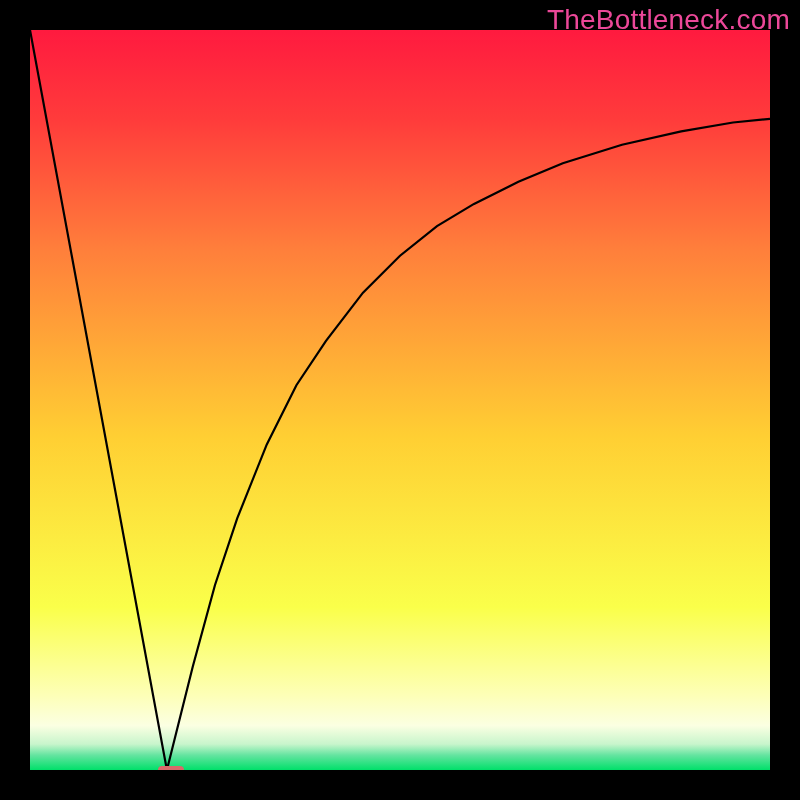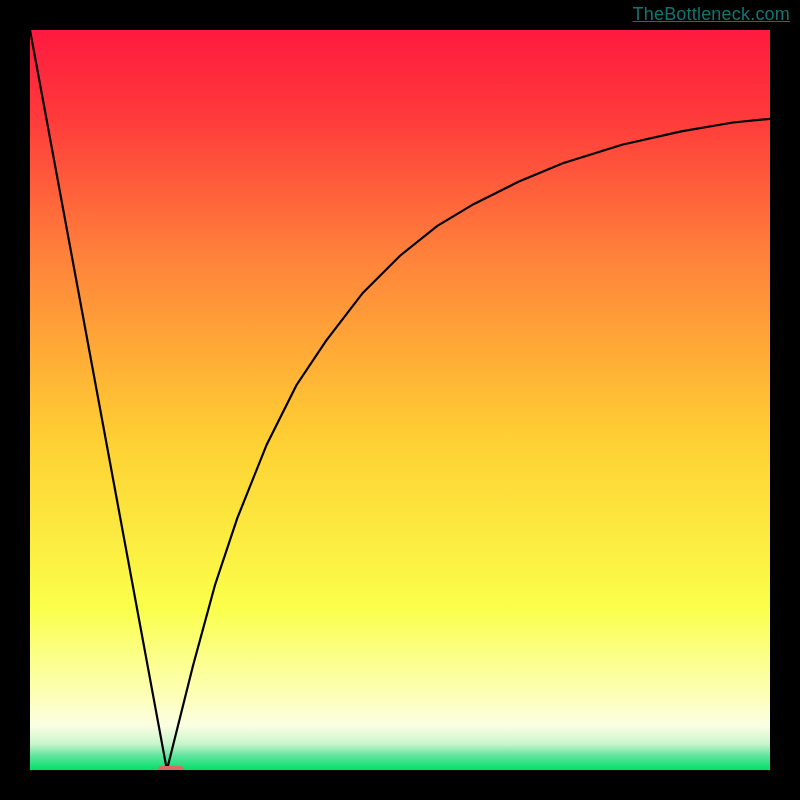--- a/index.html
+++ b/index.html
@@ -41,25 +41,24 @@
   }
   .marker {
     position: absolute;
     background: #d96a6a;
     border-radius: 999px;
   }
   .watermark {
     position: absolute;
     top: 4px;
     right: 10px;
-    color: #0f766e;
-    font-size: 18px;
+    color: #ec4899;
+    font-size: 28px;
     font-weight: 500;
     letter-spacing: 0.2px;
-    text-decoration: underline;
   }
 </style>
 </head>
 <body>
 
 <div class="frame">
 
   <div class="plot-area">
 
     <svg class="gradient" viewBox="0 0 740 740" preserveAspectRatio="none">

